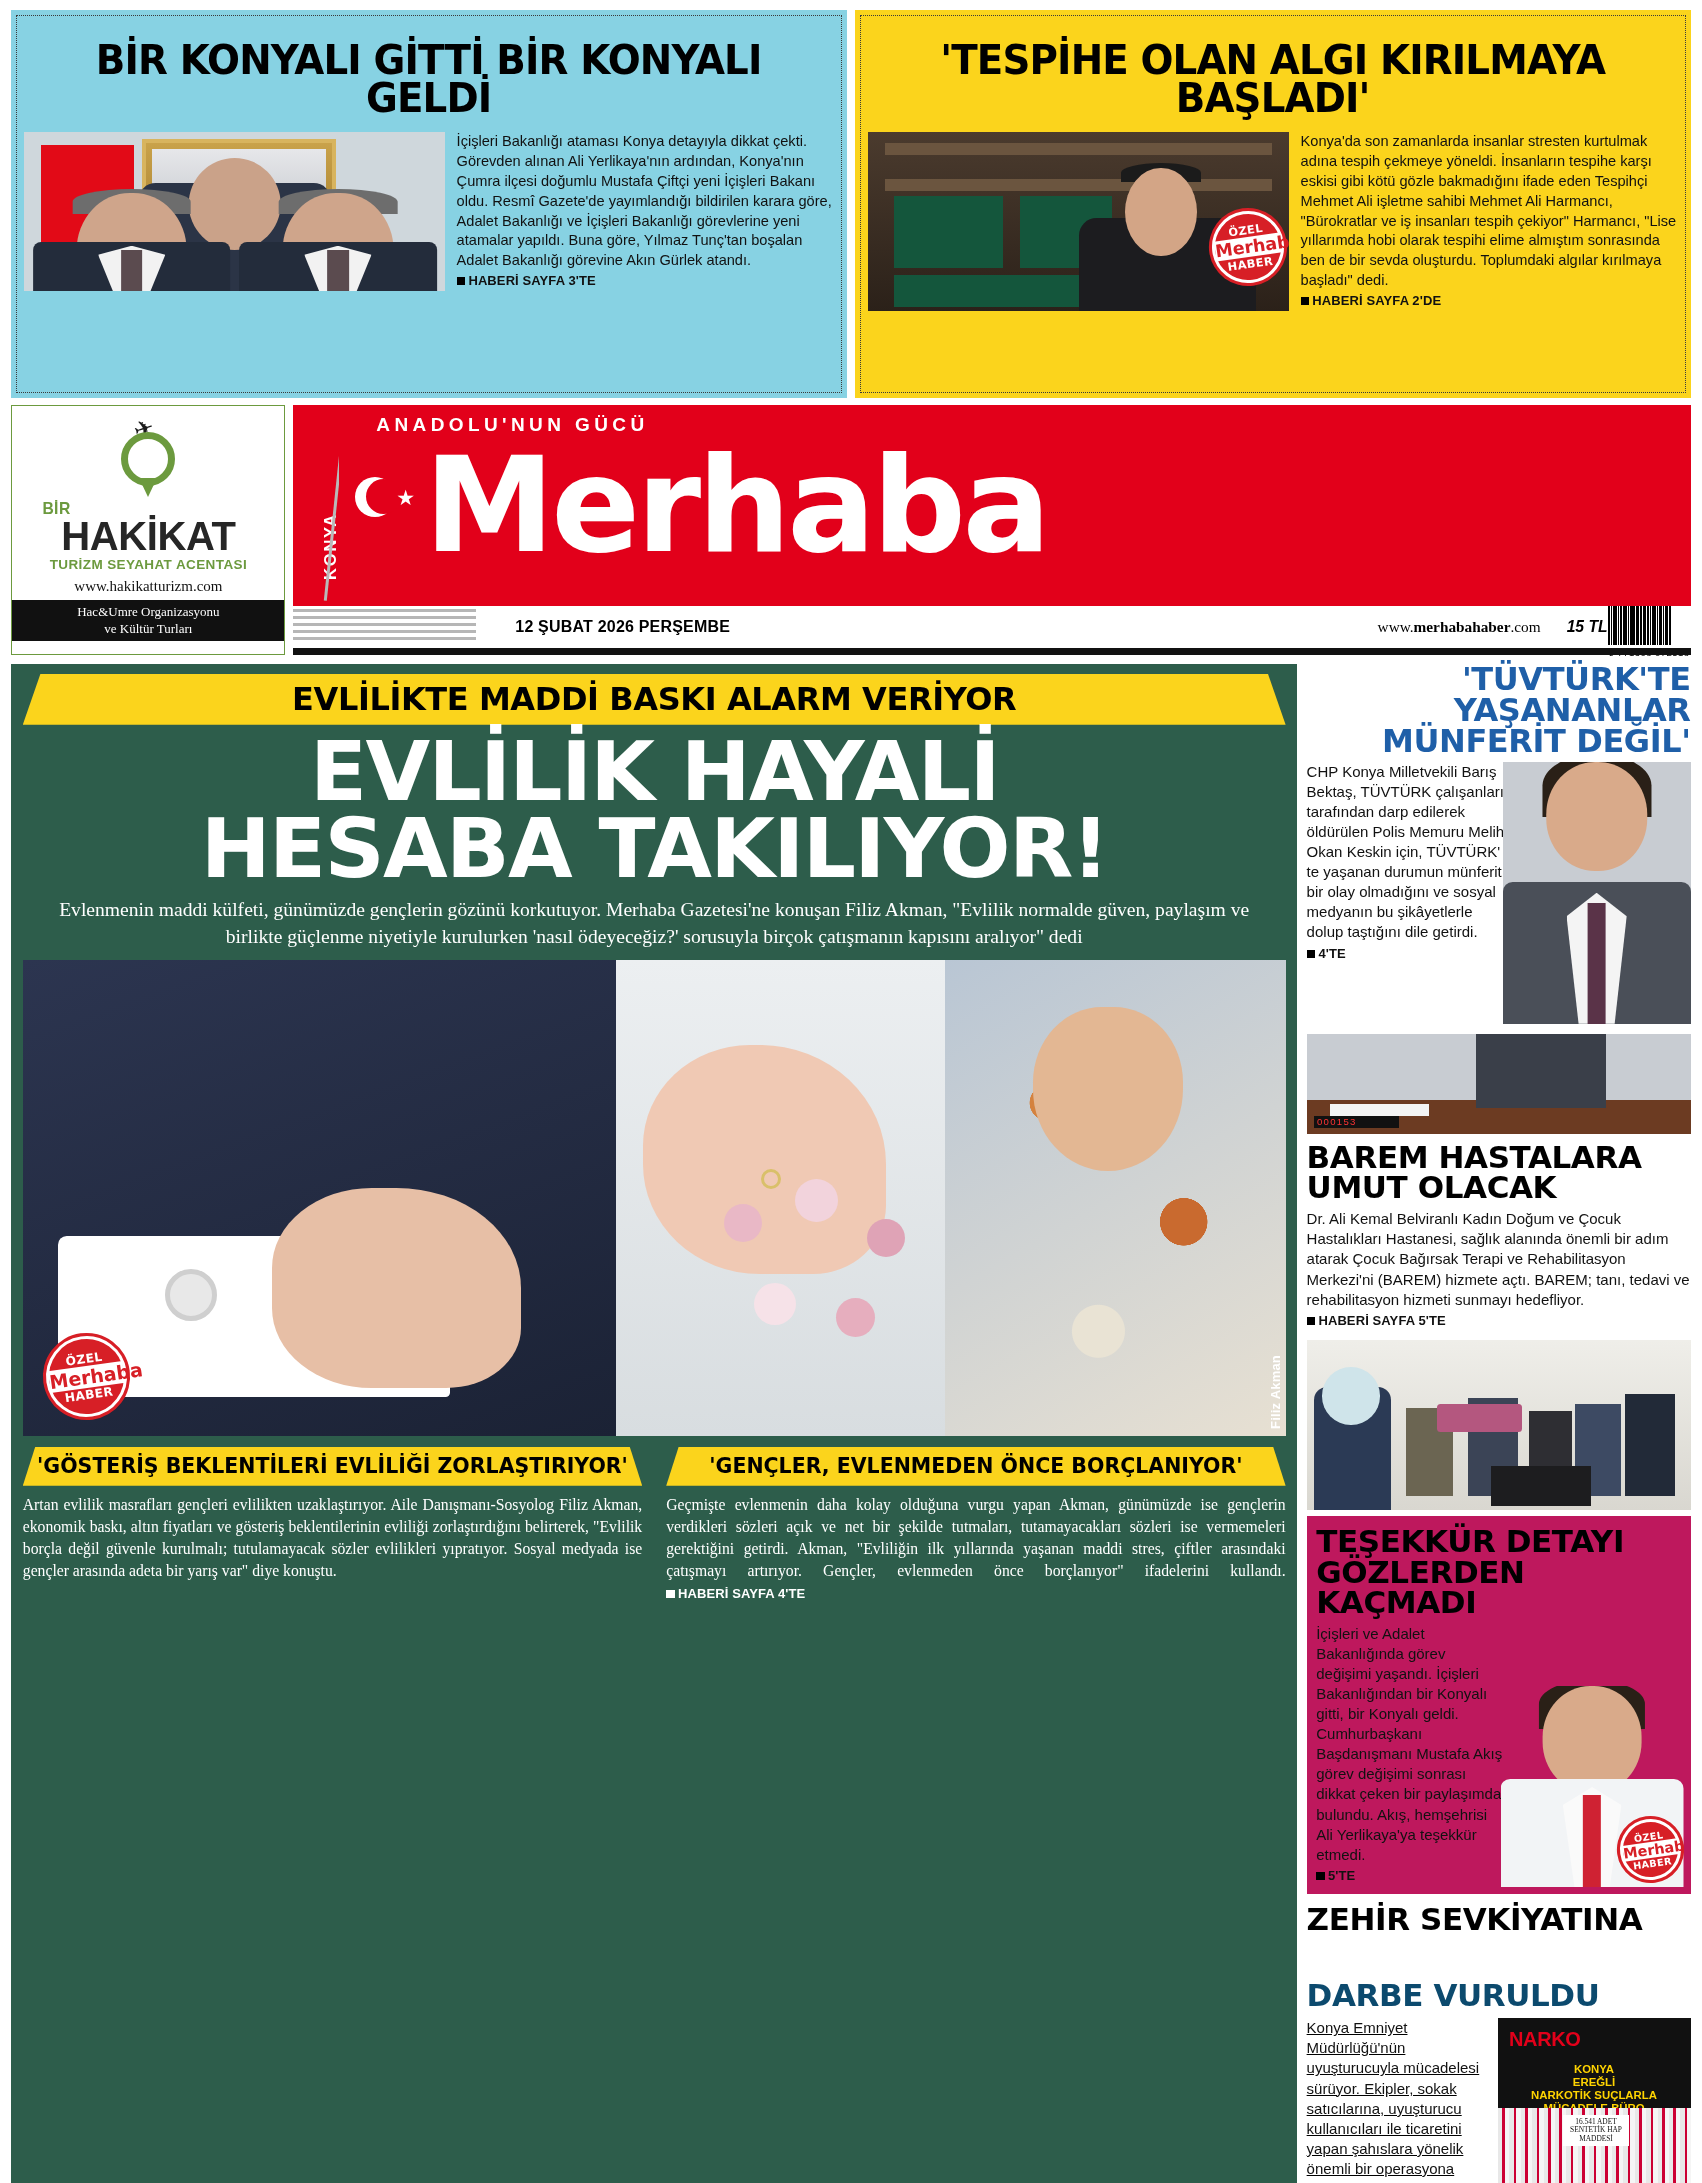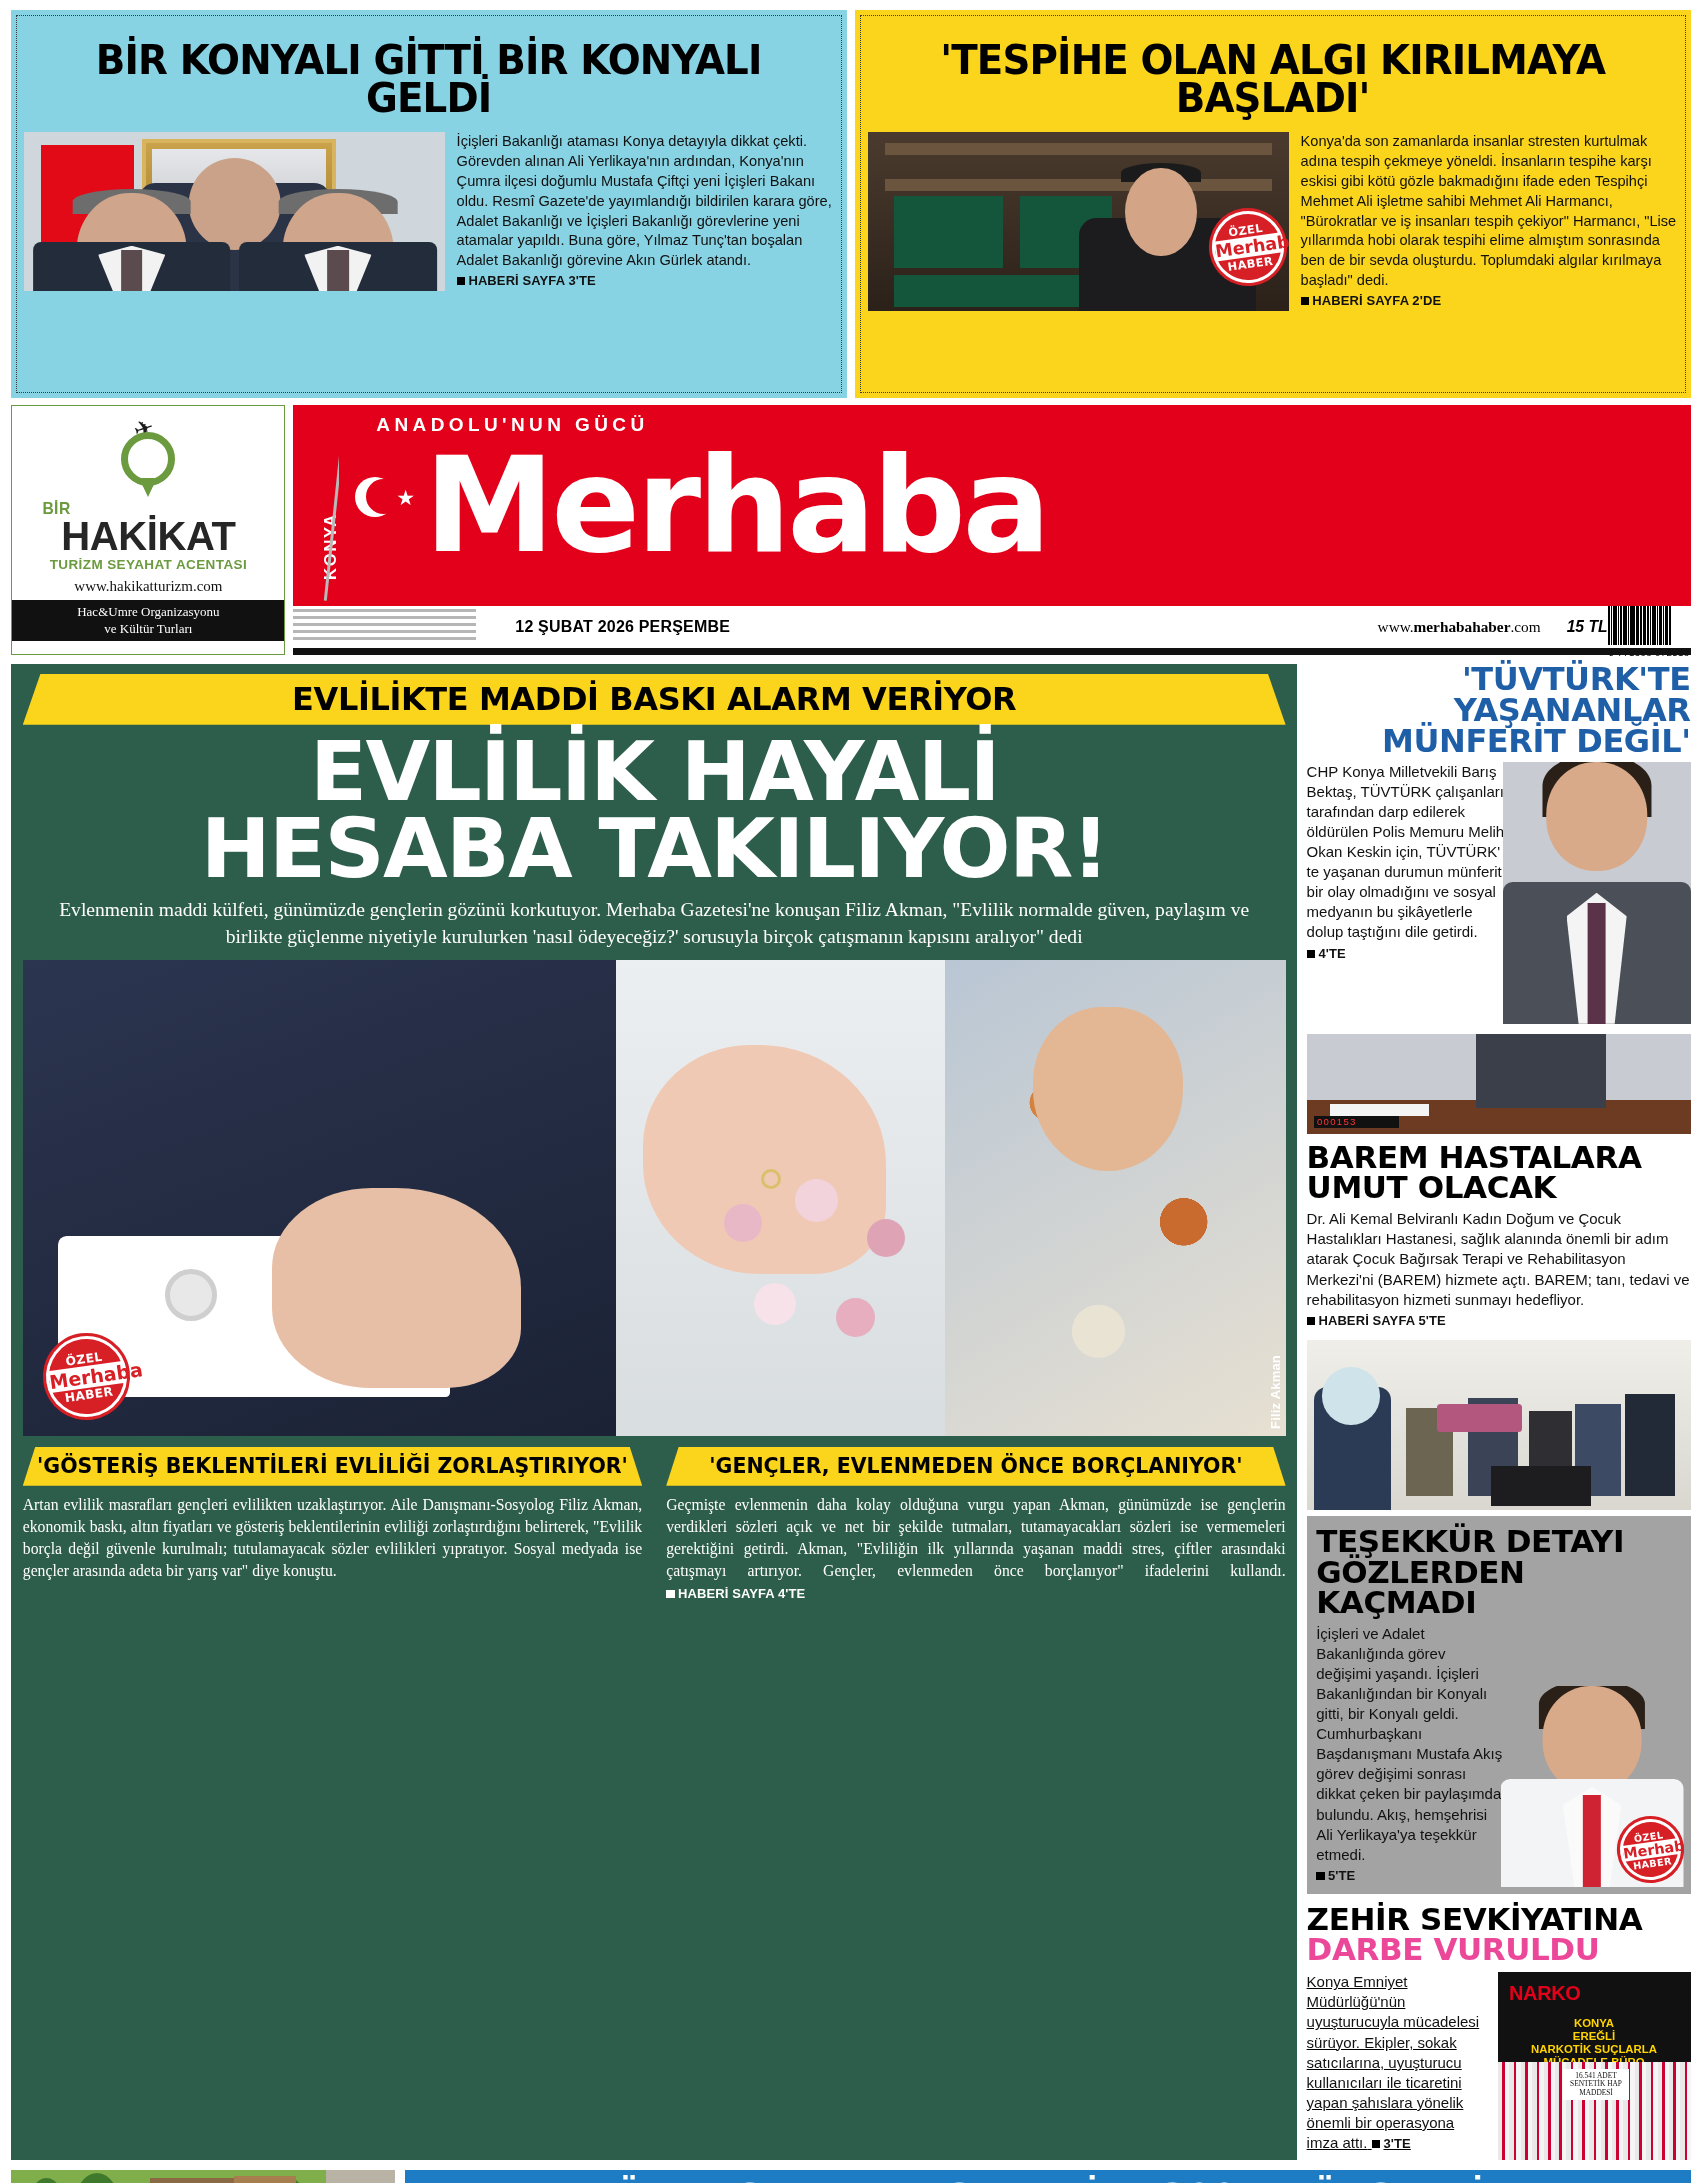--- a/index.html
+++ b/index.html
@@ -155,22 +155,22 @@
   .sub-text .ref { color:#fff; font-family:"Liberation Sans",sans-serif; }
   .sub-text .sq { background:#fff; }
 
   
   .side { width:384px; display:flex; flex-direction:column; gap:10px;}
   .s-title-blue { color:#1f5fa8; font-family:"DejaVu Sans", sans-serif; font-weight:900; font-size:32px; line-height:0.97; text-align:right; letter-spacing:-0.4px;}
   .s-block { position:relative; }
   .s-text { font-size:15px; line-height:1.34; color:#111; }
   .s-photo { background:#c8ccd2; position:relative; overflow:hidden; }
   .s-title-black { font-family:"DejaVu Sans", sans-serif; font-weight:900; font-size:31px; line-height:0.98; letter-spacing:-0.4px; color:#000; }
-  .s-cream { background:#a3a3a3; padding:10.5px 9.6px 8.7px 9.6px; position:relative; }
-  .s-title-red2 { color:#ec4899; }
+  .s-cream { background:#be185d; padding:10.5px 9.6px 8.7px 9.6px; position:relative; }
+  .s-title-red2 { color:#0c4a6e;margin-top:46px; }
   .s-row { display:flex; gap:7.9px; }
 
   .person-suit { position:absolute; right:0; bottom:0; width:56%; height:88%;}
   .person-suit .hd { position:absolute; left:50%; top:0; transform:translateX(-50%); width:54%; padding-top:58%; background:#d9aa8a; border-radius:48%;}
   .person-suit .hr { position:absolute; left:50%; top:-3%; transform:translateX(-50%); width:58%; height:24%; background:#2a2017; border-radius:50% 50% 0 0;}
   .person-suit .bd { position:absolute; bottom:0; left:50%; transform:translateX(-50%); width:100%; height:54%; background:#4a4f58; border-radius:9.6px 9.6px 0 0;}
   .person-suit .sh { position:absolute; bottom:0; left:50%; transform:translateX(-50%); width:32%; height:50%; background:#f4f4f4; clip-path:polygon(50% 0,100% 18%,80% 100%,20% 100%,0 18%);}
   .person-suit .ti { position:absolute; bottom:0; left:50%; transform:translateX(-50%); width:10%; height:46%; background:#5a3348;}
 
   .narko { background:#111; position:relative; overflow:hidden; }

